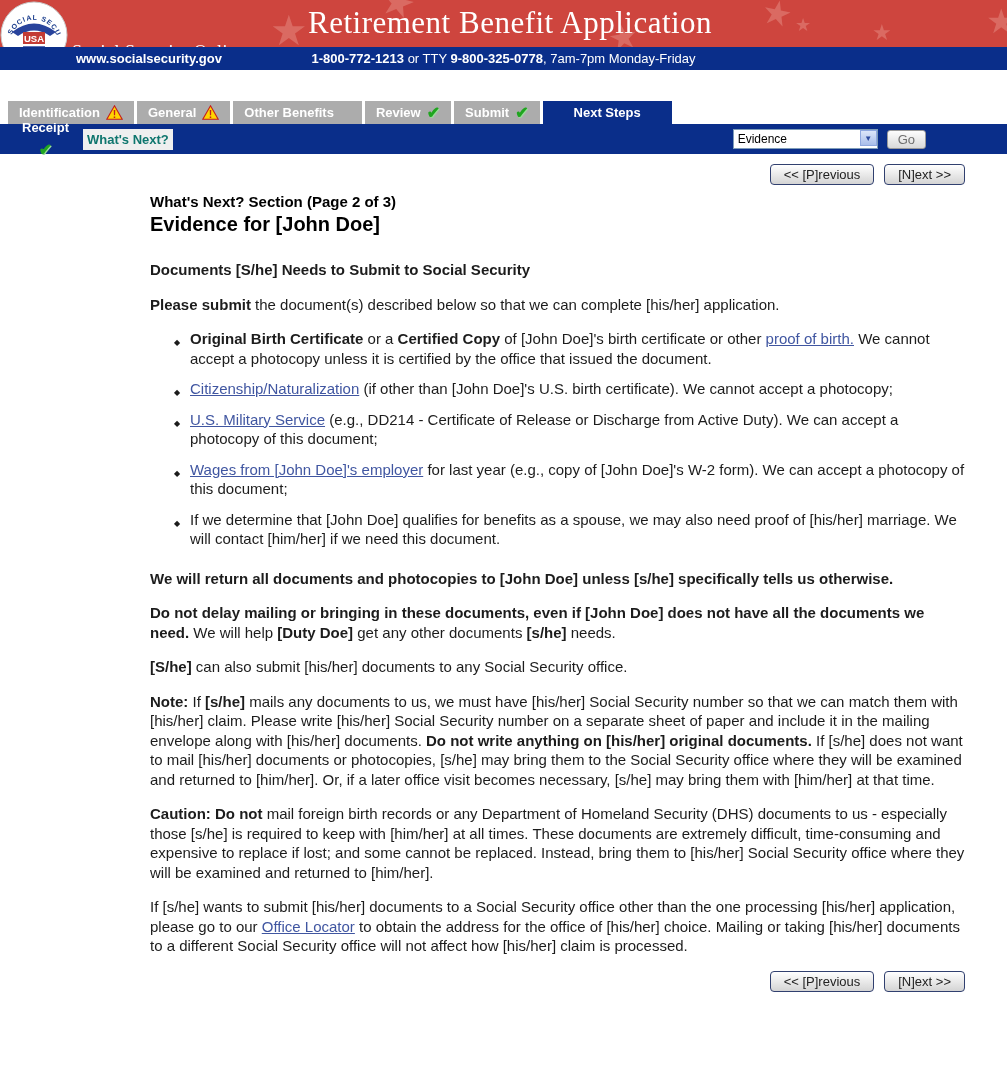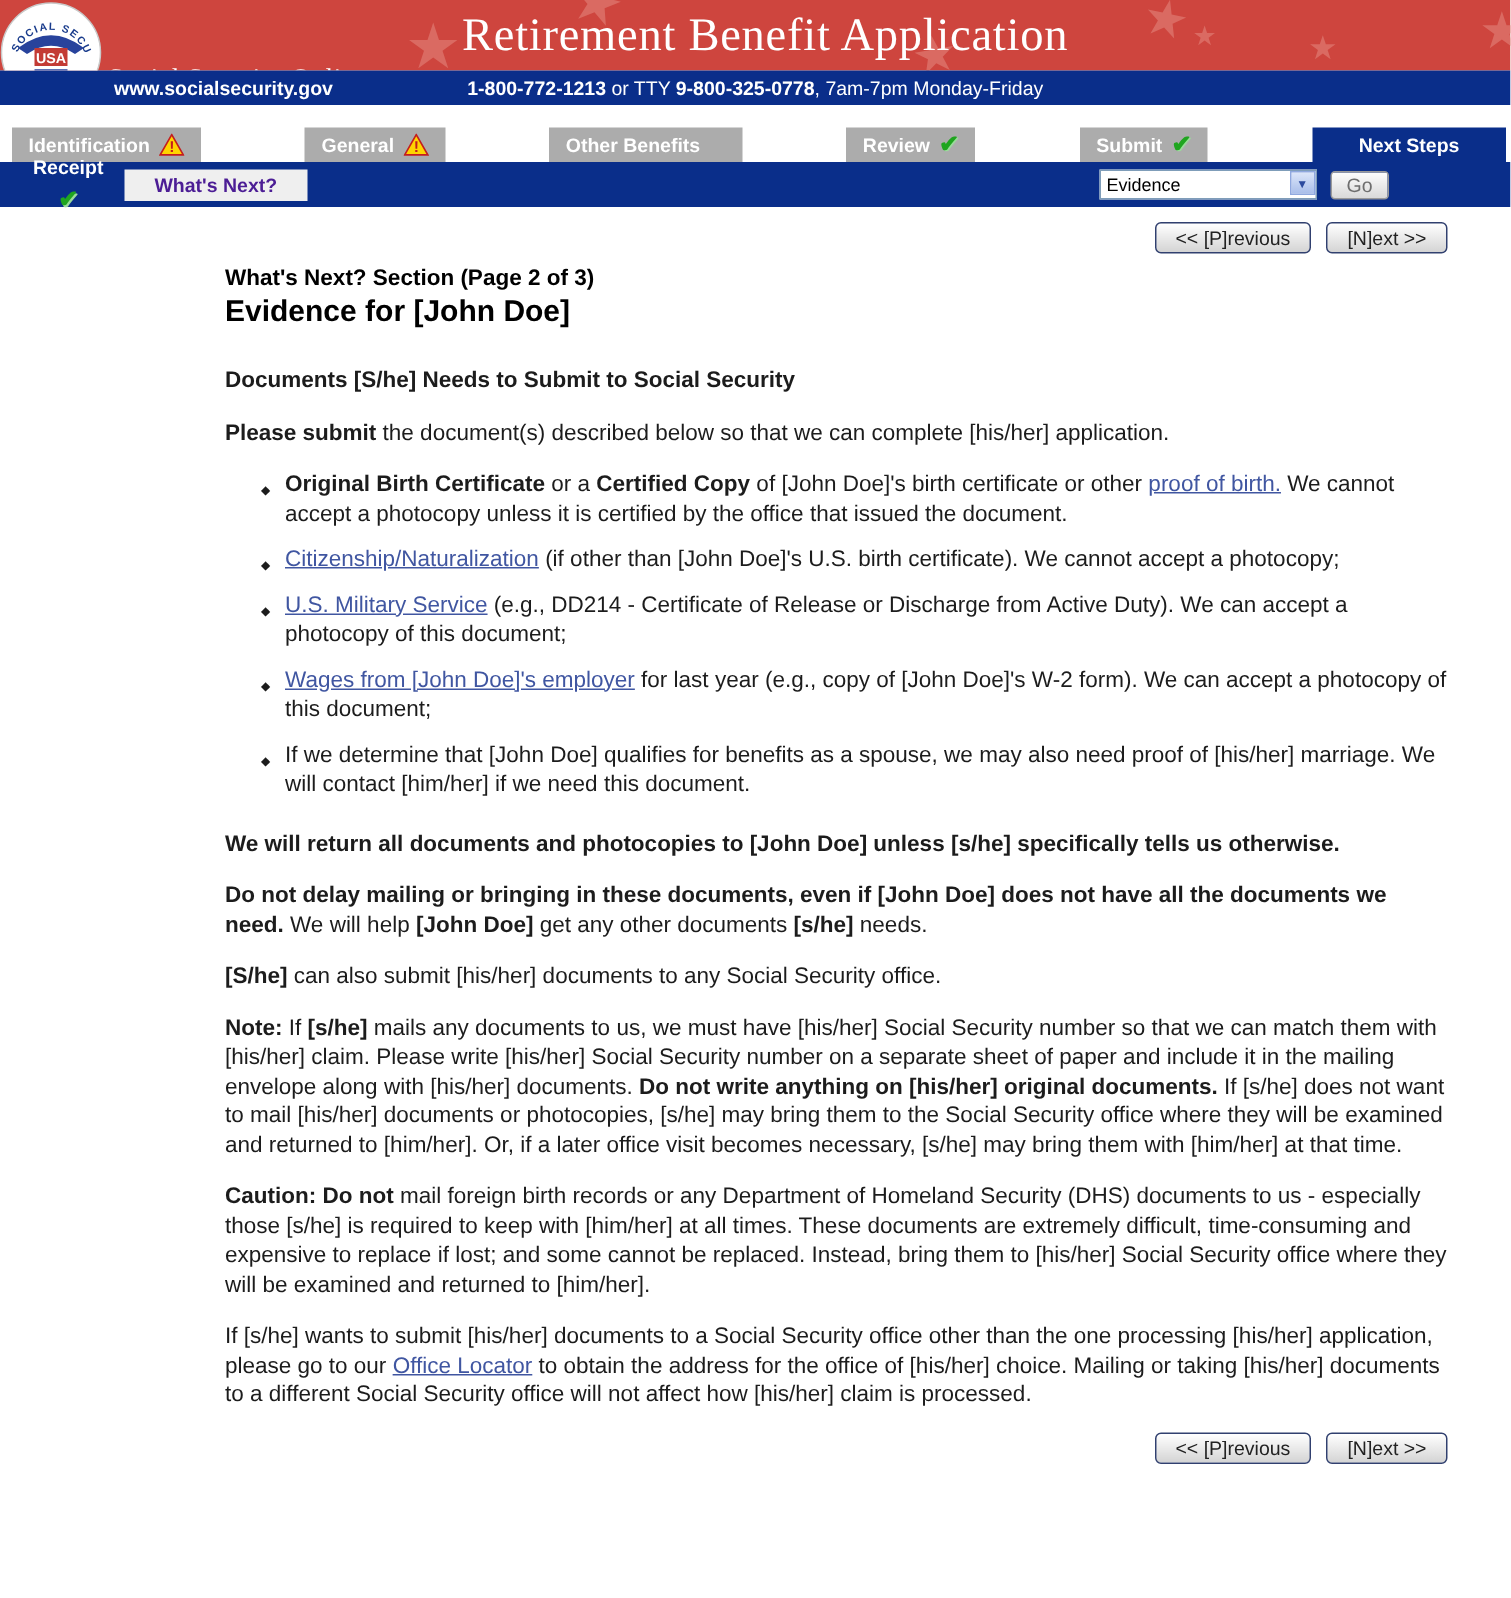--- a/index.html
+++ b/index.html
@@ -20,35 +20,35 @@
   .app-title {
     position:absolute; left:308px; top:5px; margin:0; color:#fff; font-weight:normal;
     font-family:"Liberation Serif", serif; font-size:31px; letter-spacing:0.5px;
   }
   .bluebar { position:relative; height:23px; background:#0A2E8A; color:#fff; font-size:13px; }
   .url { position:absolute; left:76px; top:4px; font-weight:bold; }
   .phones { position:absolute; left:0; right:0; top:4px; text-align:center; }
   .phones b { font-weight:bold; }
 
   
-  .tabs { display:flex; align-items:flex-end; height:23px; margin-top:15px; padding-left:8px;justify-content:space-between; }
+  .tabs { display:flex; align-items:flex-end; height:23px; margin-top:31px; padding-left:8px; }
   .tab {
     display:flex; align-items:center; gap:6px; height:23px; padding:0 11px;
     margin-right:3px; background:#ACACAC; color:#fff; font-weight:bold; font-size:13px;
     cursor:pointer; white-space:nowrap;
   }
   .tab.active { background:#0A2E8A; }
   .warn-icon { display:inline-block; width:17px; height:15px; }
   .check-icon { color:#1FA51F; font-size:16px; font-weight:bold; text-shadow:1px 1px 0 #9ADB9A; line-height:1; }
 
   
   .subnav { display:flex; align-items:center; height:30px; background:#0A2E8A; color:#fff; }
   .subnav-item { display:flex; align-items:center; gap:7px; font-weight:bold; font-size:13px; margin-left:22px; cursor:pointer;flex-direction:column; }
   .subnav-item.active {
-    background:#EFEFEF; color:#4c1d95; margin-left:14px; padding:3px 20px; cursor:default;
+    background:#EFEFEF; color:#0f766e; margin-left:14px; padding:3px 4px; cursor:default;
   }
   .subnav-right { margin-left:auto; margin-right:81px; display:flex; align-items:center; gap:9px; }
   .select-wrap { position:relative; }
   .select-wrap select {
     -webkit-appearance:none; appearance:none; width:145px; height:20px;
     border:1px solid #7F9DB9; background:#fff; font-size:12px; padding:1px 22px 1px 4px;
     font-family:"Liberation Sans",sans-serif; border-radius:0;
   }
   .select-arrow {
     position:absolute; right:1px; top:1px; width:17px; height:16px; pointer-events:none;
@@ -188,21 +188,21 @@
     <li>
       <a class="doc-link">Wages from [John Doe]'s employer</a><span> for last year (e.g., copy of [John Doe]'s W-2 form). We can accept a photocopy of this document;</span>
     </li>
     <li>
       <span>If we determine that [John Doe] qualifies for benefits as a spouse, we may also need proof of [his/her] marriage. We will contact [him/her] if we need this document.</span>
     </li>
   </ul>
 
   <p><b>We will return all documents and photocopies to [John Doe] unless [s/he] specifically tells us otherwise.</b></p>
 
-  <p><b>Do not delay mailing or bringing in these documents, even if [John Doe] does not have all the documents we need.</b><span> We will help </span><b>[John Doe]</b><span> get any other documents </span><b>[s/he]</b><span> needs.</span></p>
+  <p><b>Do not delay mailing or bringing in these documents, even if [John Doe] does not have all the documents we need.</b><span> We will help </span><b>[Duty Doe]</b><span> get any other documents </span><b>[s/he]</b><span> needs.</span></p>
 
   <p><b>[S/he]</b><span> can also submit [his/her] documents to any Social Security office.</span></p>
 
   <p><b>Note:</b><span> If </span><b>[s/he]</b><span> mails any documents to us, we must have [his/her] Social Security number so that we can match them with [his/her] claim. Please write [his/her] Social Security number on a separate sheet of paper and include it in the mailing envelope along with [his/her] documents. </span><b>Do not write anything on [his/her] original documents.</b><span> If [s/he] does not want to mail [his/her] documents or photocopies, [s/he] may bring them to the Social Security office where they will be examined and returned to [him/her]. Or, if a later office visit becomes necessary, [s/he] may bring them with [him/her] at that time.</span></p>
 
   <p><b>Caution: Do not</b><span> mail foreign birth records or any Department of Homeland Security (DHS) documents to us - especially those [s/he] is required to keep with [him/her] at all times. These documents are extremely difficult, time-consuming and expensive to replace if lost; and some cannot be replaced. Instead, bring them to [his/her] Social Security office where they will be examined and returned to [him/her].</span></p>
 
   <p><span>If [s/he] wants to submit [his/her] documents to a Social Security office other than the one processing [his/her] application, please go to our </span><a class="doc-link">Office Locator</a><span> to obtain the address for the office of [his/her] choice. Mailing or taking [his/her] documents to a different Social Security office will not affect how [his/her] claim is processed.</span></p>
 
   <div class="pager">

